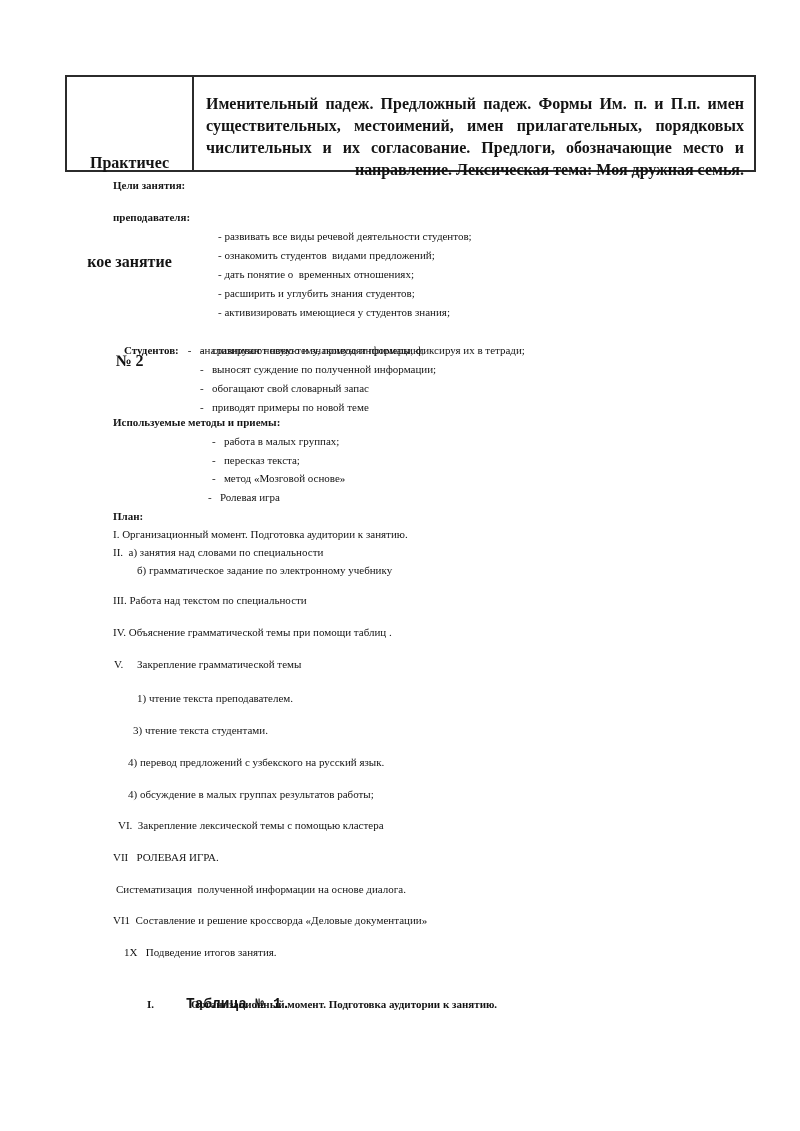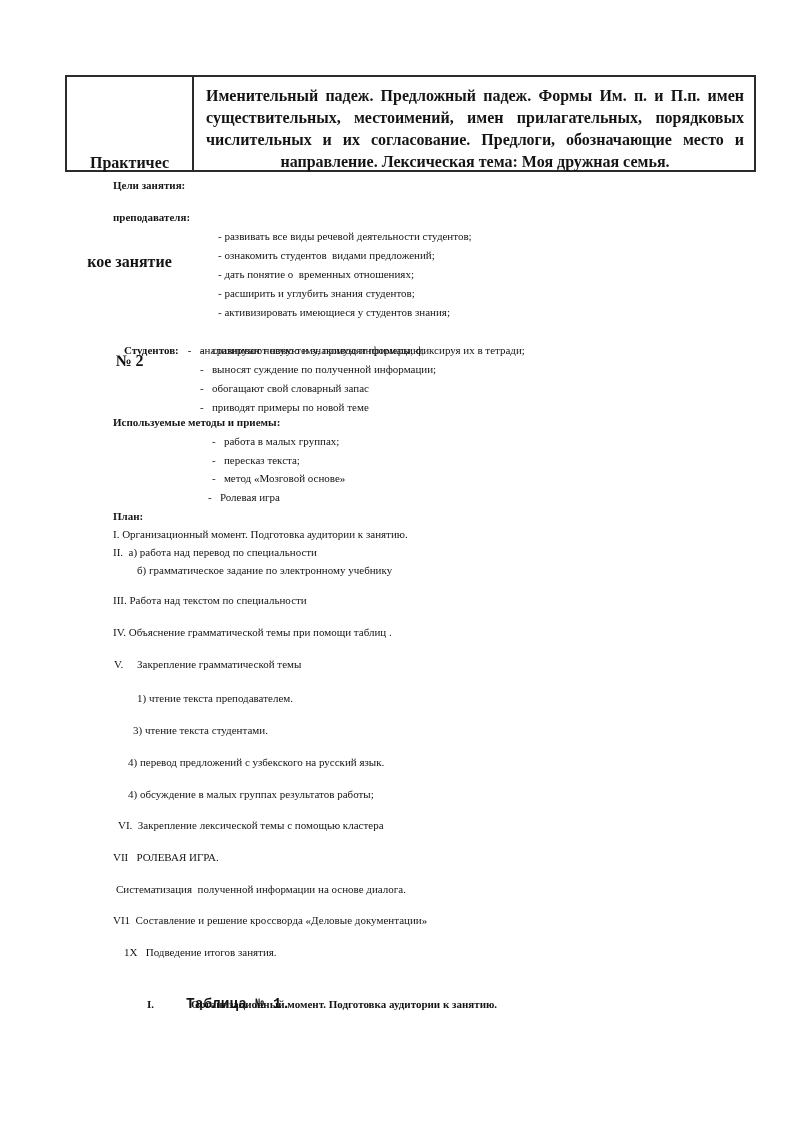--- a/index.html
+++ b/index.html
@@ -25,24 +25,24 @@
     box-sizing:border-box;
     font-weight:bold;font-size:16px;line-height:33px;
     text-align:center;
     padding-top:3px;
     white-space:pre;
   }
   .cell-right{
     flex:1;
     box-sizing:border-box;
     font-weight:bold;font-size:16px;line-height:22px;
-    padding:8px 10px 0 12px;
+    padding:16px 10px 0 12px;
   }
   .jline{text-align:justify;text-align-last:justify;}
-  .jline-last{text-align:center;}
+  .jline-last{text-align:right;}
   .ln{
     position:absolute;
     font-size:11px;line-height:19px;
     white-space:pre;
   }
   .b{font-weight:bold;}
   .sans{font-family:Liberation Mono, monospace;font-size:14.5px;}
 </style>
 </head>
 <body>
@@ -81,21 +81,21 @@
   <div class="ln" style="top:398px;left:200px">-   приводят примеры по новой теме</div>
 
   <div class="ln b" style="top:413px;left:113px">Используемые методы и приемы:</div>
   <div class="ln" style="top:432px;left:212px">-   работа в малых группах;</div>
   <div class="ln" style="top:451px;left:212px">-   пересказ текста;</div>
   <div class="ln" style="top:469px;left:212px">-   метод «Мозговой основе»</div>
   <div class="ln" style="top:488px;left:208px">-   Ролевая игра</div>
 
   <div class="ln b" style="top:507px;left:113px">План:</div>
   <div class="ln" style="top:525px;left:113px">I. Организационный момент. Подготовка аудитории к занятию.</div>
-  <div class="ln" style="top:543px;left:113px">II.  а) работа над перевод по специальности</div>
+  <div class="ln" style="top:543px;left:113px">II.  а) занятия над словами по специальности</div>
   <div class="ln" style="top:591px;left:113px">III. Работа над текстом по специальности</div>
   <div class="ln" style="top:561px;left:137px">б) грамматическое задание по электронному учебнику</div>
   <div class="ln" style="top:623px;left:113px">IV. Объяснение грамматической темы при помощи таблиц .</div>
   <div class="ln" style="top:655px;left:114px">V.     Закрепление грамматической темы</div>
   <div class="ln" style="top:689px;left:137px">1) чтение текста преподавателем.</div>
   <div class="ln" style="top:721px;left:133px">3) чтение текста студентами.</div>
   <div class="ln" style="top:753px;left:128px">4) перевод предложений с узбекского на русский язык.</div>
   <div class="ln" style="top:785px;left:128px">4) обсуждение в малых группах результатов работы;</div>
   <div class="ln" style="top:816px;left:118px">VI.  Закрепление лексической темы с помощью кластера</div>
   <div class="ln" style="top:848px;left:113px">VII   РОЛЕВАЯ ИГРА.</div>

